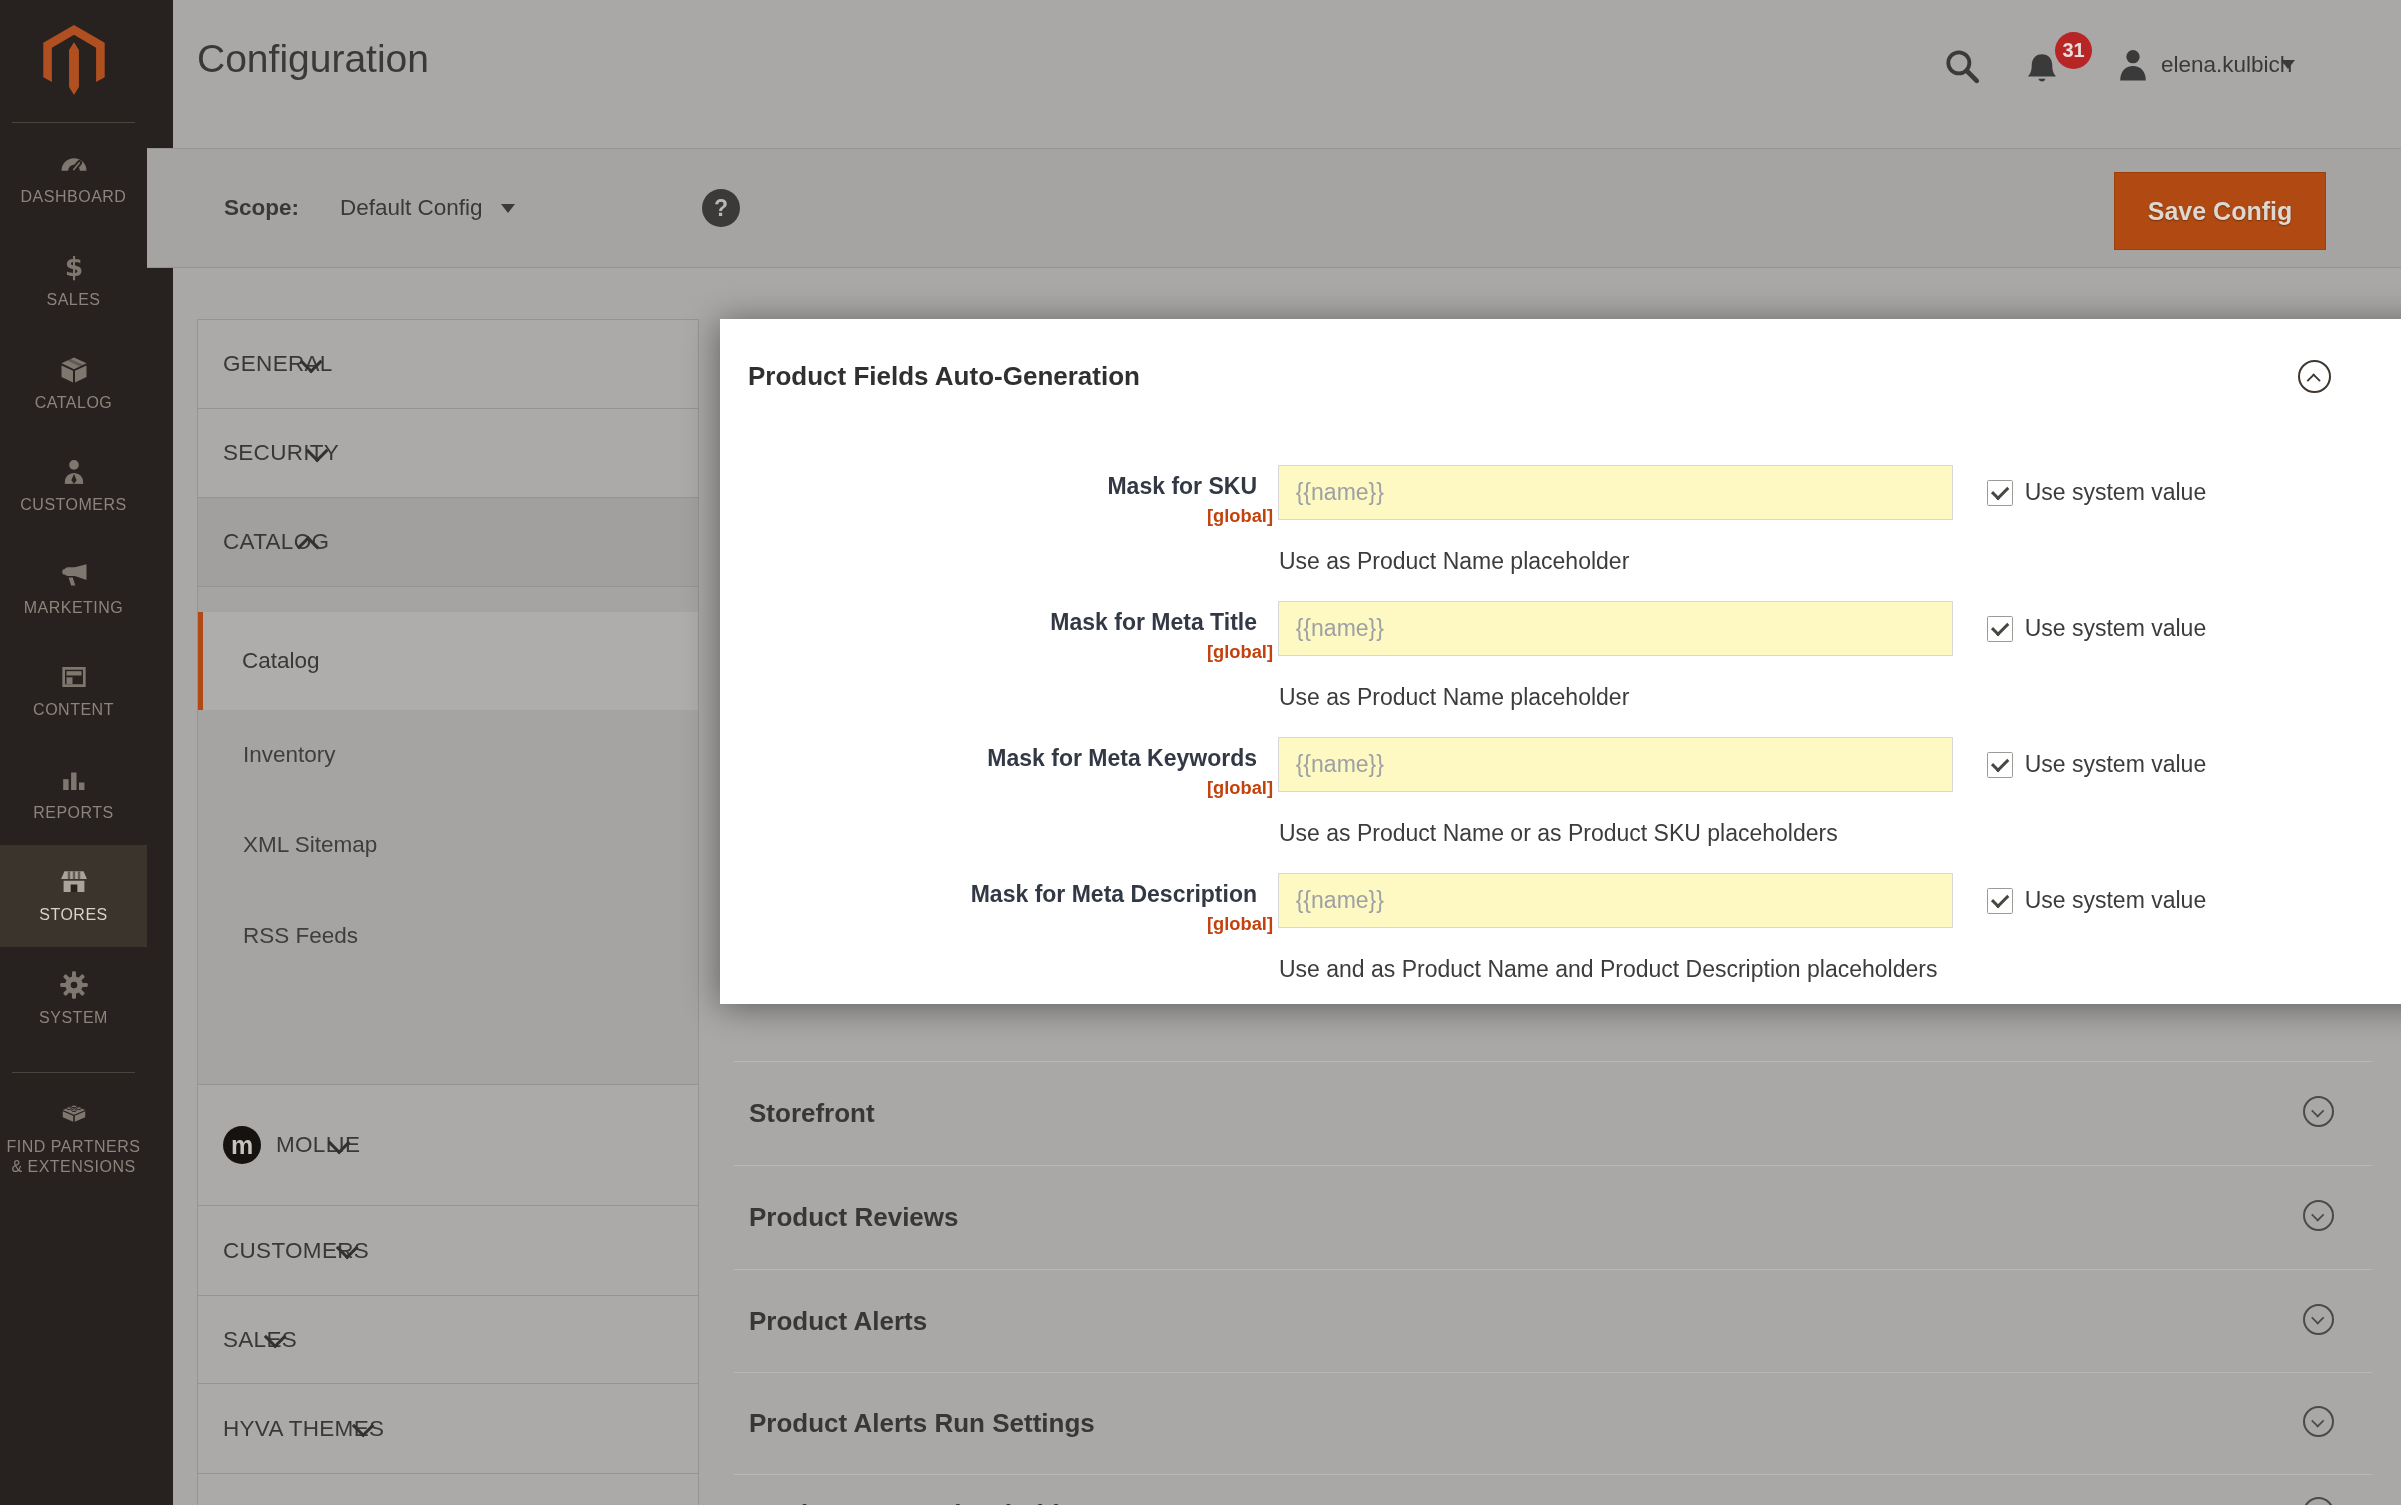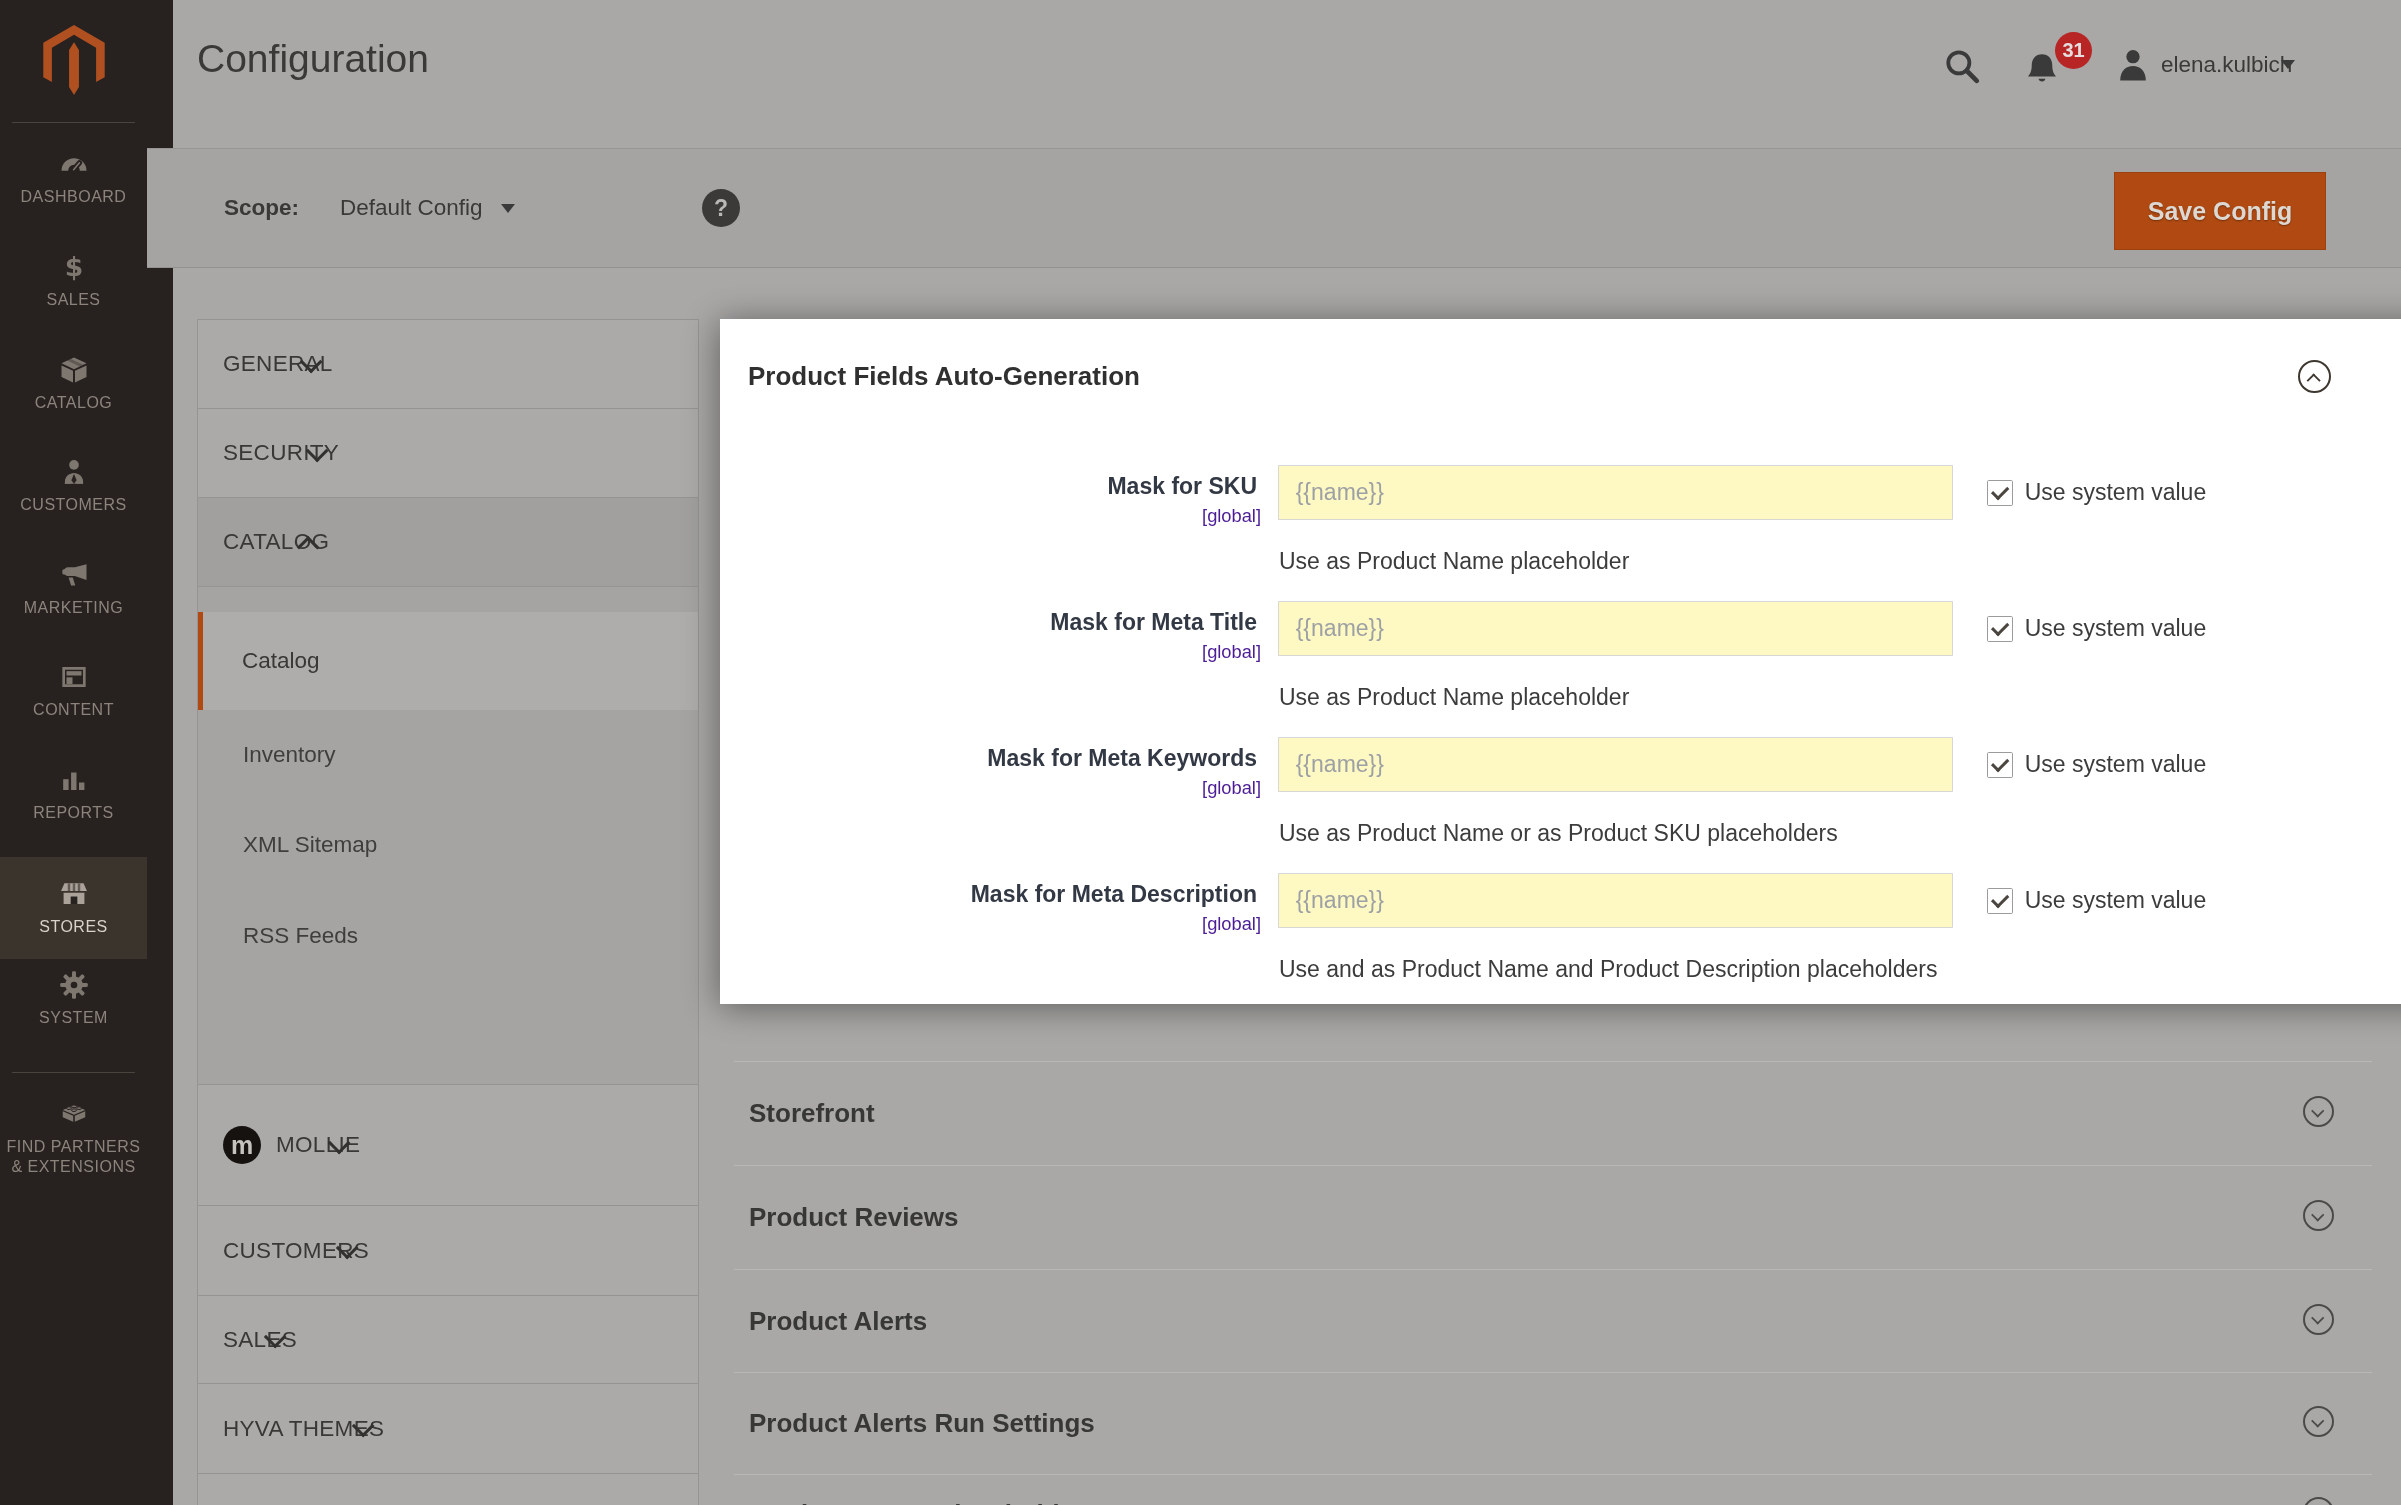--- a/index.html
+++ b/index.html
@@ -75,22 +75,22 @@
     box-shadow:0 3.3px 33px rgba(0,0,0,.45)}
   #panel-title{position:absolute;left:28px;top:42px;font-size:26px;font-weight:bold;color:#303030}
   .circ-btn{width:33px;height:33px;border:2.5px solid #3e372f;border-radius:50%;position:absolute;
     cursor:pointer;background:transparent}
   .circ-btn .chev{position:absolute;left:1.7px;top:6.7px;transform:scale(.62)}
   .circ-btn .chev::before{border-color:#3e372f}
   #panel-collapse{left:1578px;top:41px}
   .frow{position:absolute;left:0;width:1651px;height:136px}
   .frow .flabel{position:absolute;left:0;top:8.3px;width:537px;text-align:right;font-size:23px;
     font-weight:bold;color:#323844;line-height:1.2}
-  .frow .fscope{position:absolute;left:4px;top:40px;width:537px;text-align:right;font-size:18.3px;
-    color:#4c1d95;font-weight:400}
+  .frow .fscope{position:absolute;left:16px;top:40px;width:537px;text-align:right;font-size:18.3px;
+    color:#c2410c;font-weight:700}
   .frow input{position:absolute;left:558px;top:0;width:675px;height:55px;background:#fef9c3;
     border:0.8px solid #d7d7d6;border-radius:0.8px;font-size:23px;color:#4a4a4a;padding:0 16.7px;
     font-family:inherit}
   .frow input::placeholder{color:#9da0a4;opacity:1}
   .frow .fnote{position:absolute;left:559px;top:69px;font-size:23px;color:#3c3c3c;height:55px;
     display:flex;align-items:center}
   .frow .cbwrap{position:absolute;left:1267px;top:0;height:55px;display:flex;align-items:center;cursor:pointer}
   .cb{width:26px;height:26px;background:#fff;border:0.8px solid #9b9b9b;border-radius:1.7px;position:relative;display:inline-block}
   .cb::after{content:"";position:absolute;left:4.2px;top:5px;width:13.3px;height:6.7px;
     border-left:3.3px solid #4b463f;border-bottom:3.3px solid #4b463f;transform:rotate(-45deg)}
@@ -183,21 +183,21 @@
         <div class="sb-item" style="top: 749px;">
           <span class="sb-icon">
             <svg width="30" height="30" viewBox="0 0 36 36" fill="currentColor">
               <rect x="5" y="17" width="6.5" height="13"></rect>
               <rect x="14.5" y="9" width="6.5" height="21"></rect>
               <rect x="24" y="21" width="6.5" height="9"></rect>
             </svg>
           </span>
           <span class="sb-label">REPORTS</span>
         </div>
-        <div class="sb-item active" style="top: 845px; height: 102px; margin-top: 12px;">
+        <div class="sb-item active" style="top: 845px; height: 102px;">
           <span class="sb-icon">
             <svg width="30" height="30" viewBox="0 0 36 36" fill="currentColor">
               <path d="M6.5 5h23l4 9.5H2.5z"></path>
               <path d="M10.5 5.5h3v9h-3zm6 0h3v9h-3zm6 0h3v9h-3z" fill="#272220" opacity=".55"></path>
               <path d="M5.5 16.5h25V30h-25z"></path>
               <path d="M14 21h8v9h-8z" fill="#272220"></path>
             </svg>
           </span>
           <span class="sb-label">STORES</span>
         </div>

